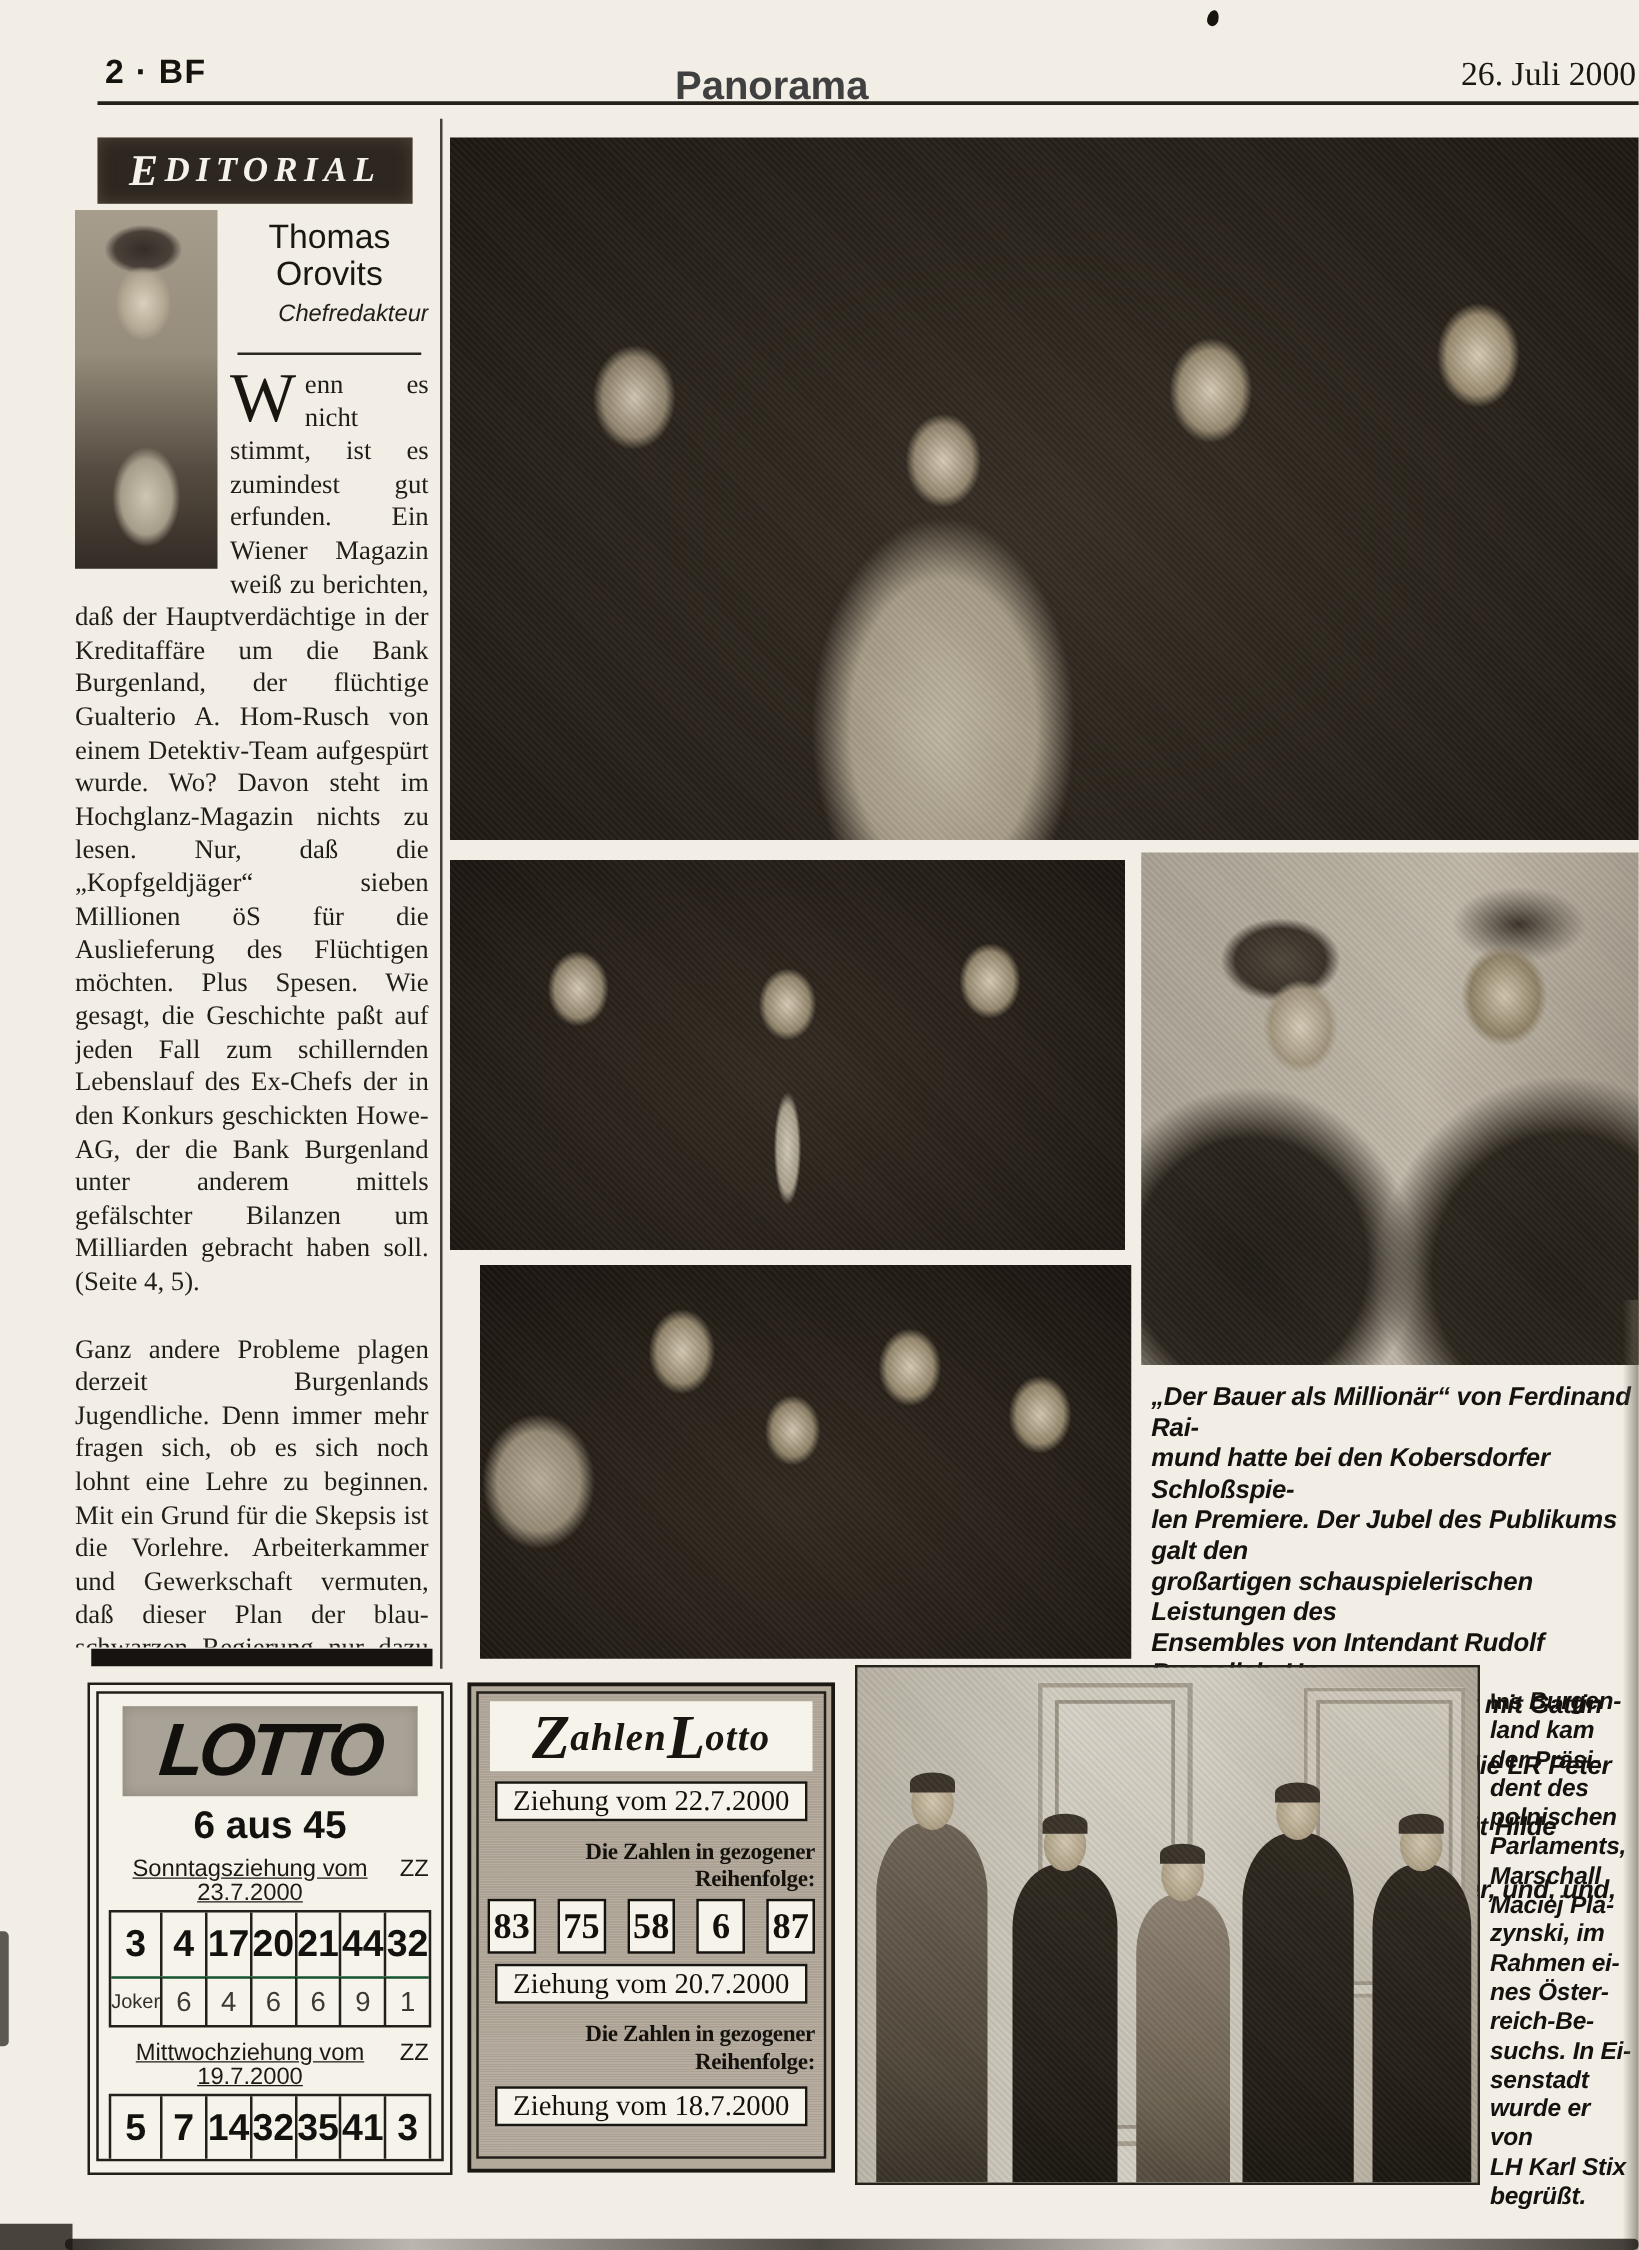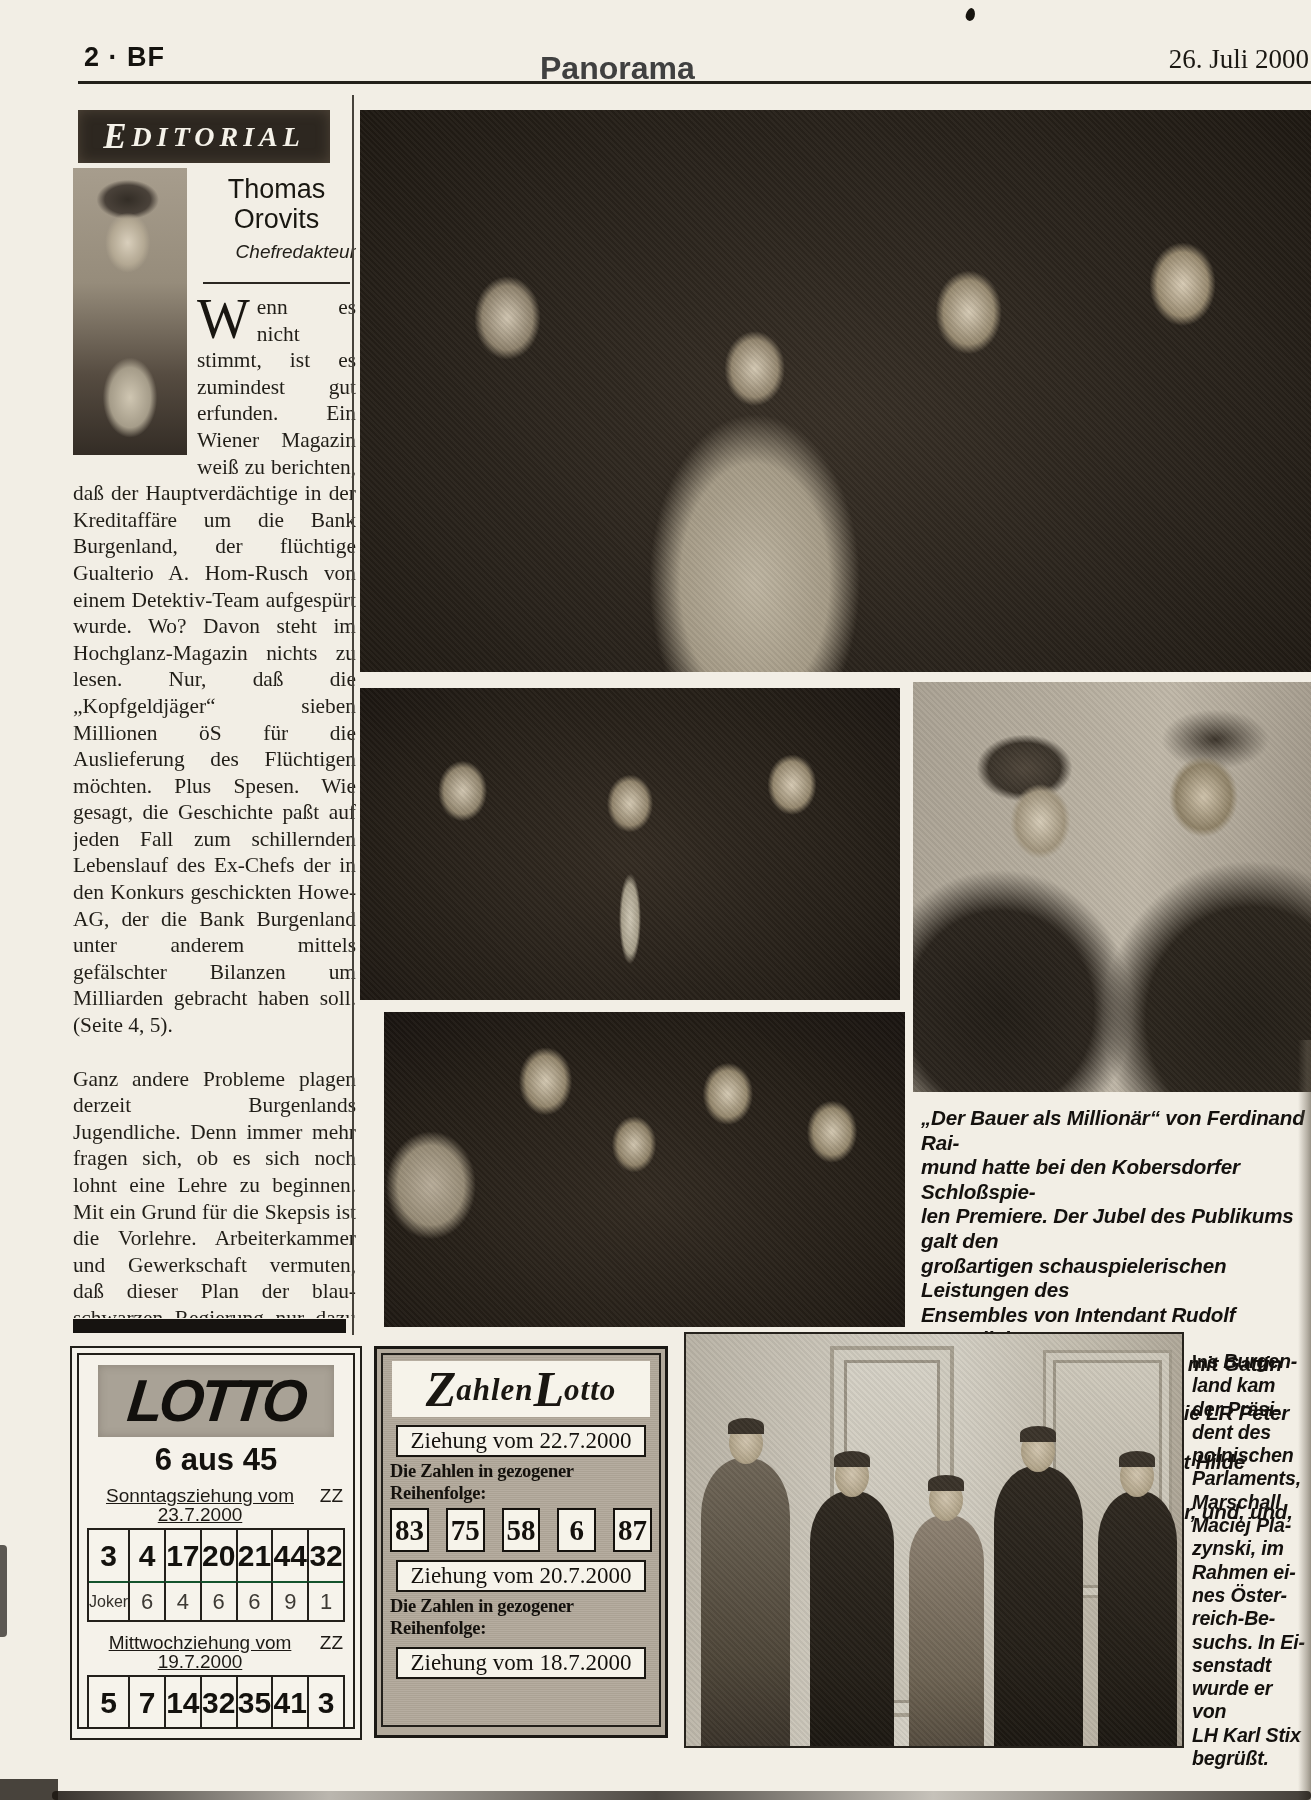--- a/index.html
+++ b/index.html
@@ -15,21 +15,21 @@
   .hdr-section{left:540px;top:40px;font:700 32px/1 "Liberation Sans","DejaVu Sans",sans-serif;color:#404040;margin-top:12px;}
   .hdr-date{right:2px;top:46px;font:400 27px/1 "Liberation Serif",serif;color:#1b1813;}
   .hdr-rule{left:78px;top:81px;width:1233px;height:3px;background:#23201a;}
   
   .edit-bar{left:78px;top:110px;width:252px;height:53px;background:#2d2720;
     display:flex;align-items:center;justify-content:center;
     color:#f5f2e9;font-family:"Liberation Serif",serif;font-style:italic;font-weight:700;
     letter-spacing:5px;font-size:28px;
     box-shadow:inset 0 0 14px rgba(120,105,85,.45);}
   .edit-bar .cap1{font-size:35px;}
-  .edit-col{left:73px;top:168px;width:283px;height:1150px;overflow:hidden;}
+  .edit-col{left:60px;top:168px;width:283px;height:1150px;overflow:hidden;}
   .portrait{float:left;width:114px;height:287px;margin:0 10px 6px 0;
     background:
       radial-gradient(ellipse 30px 40px at 48% 26%,#d9cfbc 0%,#b3a893 55%,rgba(0,0,0,0) 75%),
       radial-gradient(ellipse 38px 24px at 48% 11%,#332d26 0%,#4a423a 60%,rgba(0,0,0,0) 82%),
       radial-gradient(ellipse 34px 50px at 50% 80%,#cfc6b2 0%,#a59c89 60%,rgba(0,0,0,0) 80%),
       linear-gradient(180deg,#a79d8d 0%,#968c7b 40%,#564c41 72%,#332c25 100%);}
   .beside{overflow:hidden;padding-top:6px;}
   .author-name{font:400 27px/30px "Liberation Sans","DejaVu Sans",sans-serif;text-align:center;color:#191711;}
   .author-role{font-style:italic;font:italic 400 19px/24px "Liberation Sans",sans-serif;text-align:right;color:#23201a;margin-top:6px;}
   .beside hr{border:none;border-top:2px solid #2b2721;margin:18px 6px 0 6px;}
@@ -122,21 +122,21 @@
   
   .zl-box{left:374px;top:1346px;width:294px;height:392px;border:3px solid #1b1814;background:#b2a99b;box-sizing:border-box;}
   .zl-inner{border:2px solid #23201b;margin:4px;height:calc(100% - 12px);box-sizing:border-box;padding:4px 7px;overflow:hidden;
     background:repeating-linear-gradient(0deg,rgba(255,255,255,.05) 0 1px,rgba(40,30,20,.05) 1px 2px);}
   .zl-logo{height:56px;margin:2px 2px 0;background:#f6f3ea;display:flex;align-items:center;justify-content:center;
     font-family:"Liberation Serif",serif;font-style:italic;font-weight:700;color:#191611;}
   .zl-logo .big{font-size:50px;line-height:1;}
   .zl-logo .small{font-size:31px;line-height:1;letter-spacing:1px;}
   .zl-label{margin:8px 6px 0;background:#f6f3ea;border:2px solid #191611;text-align:center;
     font:400 23px/28px "Liberation Serif",serif;color:#14110d;}
-  .zl-note{text-align:left;font:700 18.5px/22px "Liberation Serif",serif;letter-spacing:-0.3px;color:#14110d;margin-top:3px;}
+  .zl-note{text-align:right;font:700 18.5px/22px "Liberation Serif",serif;letter-spacing:-0.3px;color:#14110d;margin-top:14px;}
   .zl-nums{display:flex;justify-content:center;gap:17px;margin-top:4px;}
   .zl-cell{width:45px;height:40px;background:#f6f3ea;border:2.5px solid #14110d;
     display:flex;align-items:center;justify-content:center;
     font:700 29px/1 "Liberation Serif",serif;color:#14110d;}
   
   .ink-dot{left:966px;top:8px;width:9px;height:13px;background:#17140f;border-radius:50% 50% 50% 50%/60% 60% 40% 40%;transform:rotate(14deg);}
   .edge-right{right:0;top:1040px;width:13px;height:760px;
     background:linear-gradient(90deg,rgba(120,112,98,0) 0%,rgba(110,102,88,.45) 70%,rgba(90,83,70,.6) 100%);}
   .mark-left{left:0;top:1545px;width:7px;height:92px;background:#2a2520;opacity:.75;border-radius:0 4px 4px 0;}
   .smudge-bottom{left:52px;top:1791px;width:1259px;height:9px;border-radius:4px;

